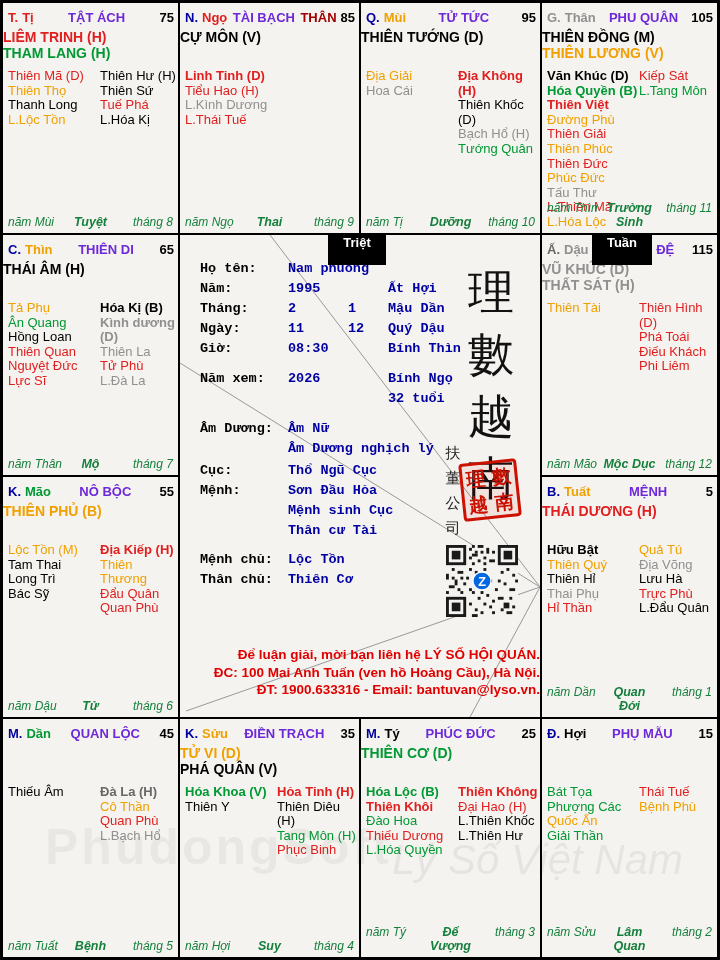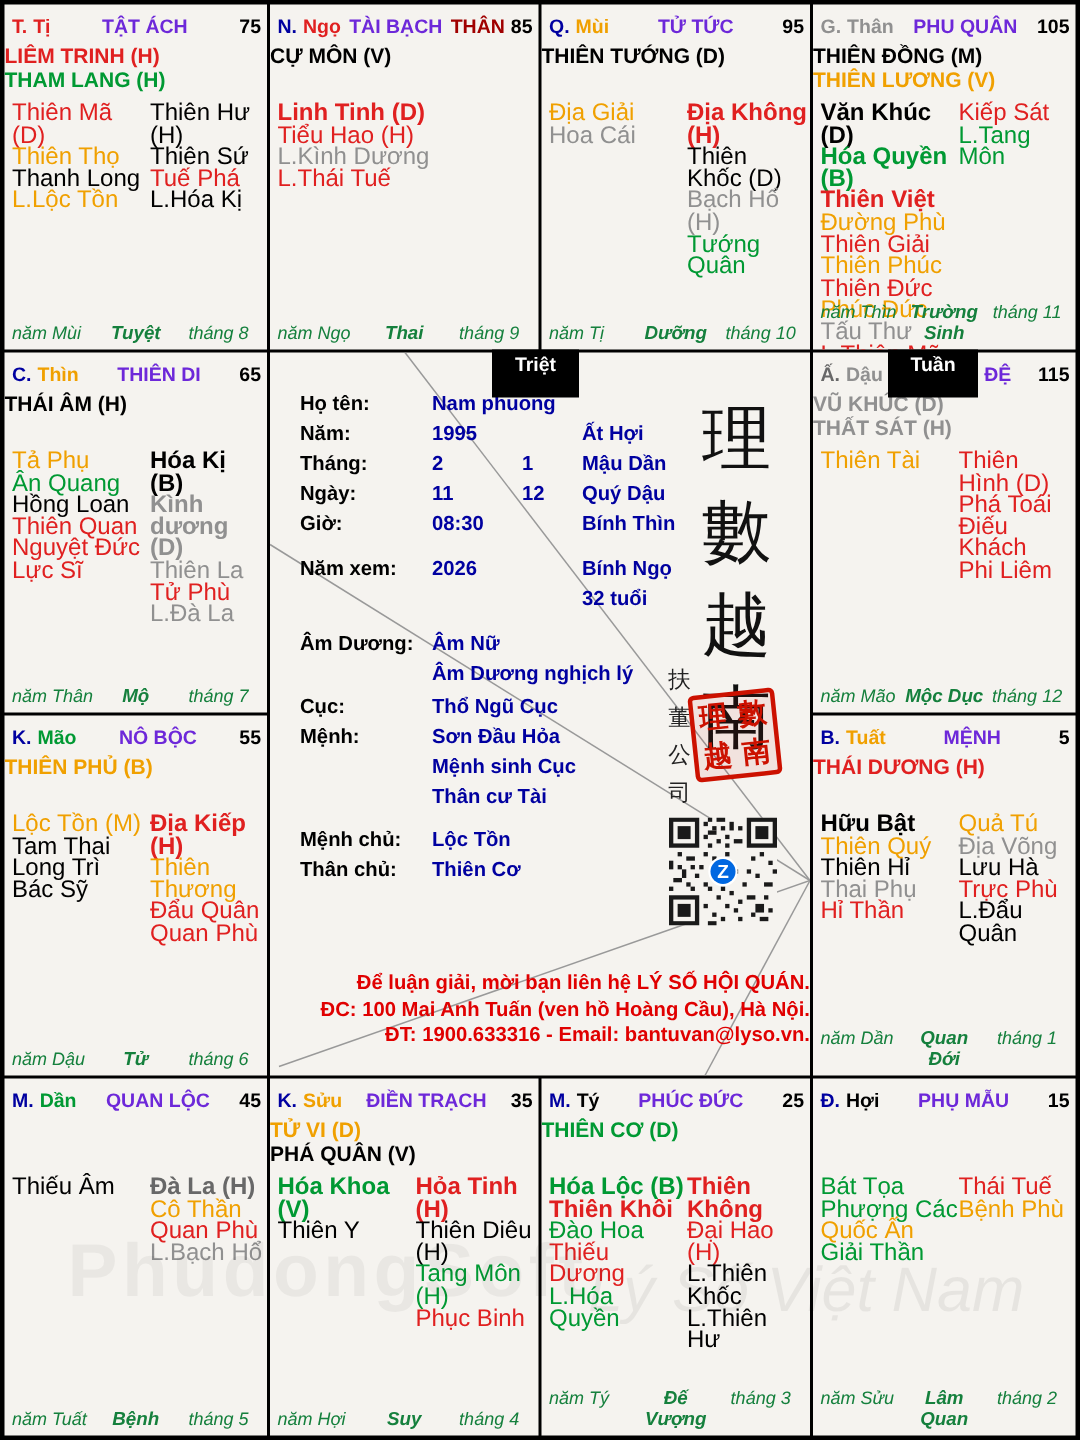--- a/index.html
+++ b/index.html
@@ -4,33 +4,33 @@
 <style>
   html,body{margin:0;padding:0;background:#ddd;}
   .chart{position:relative;width:720px;height:960px;background:#000;font-family:"Liberation Sans","DejaVu Sans",sans-serif;}
   .grid{position:absolute;inset:0;display:grid;grid-template-columns:175px 179px 179px 175px;grid-template-rows:230px 240px 240px 238px;gap:2px;padding:3px;grid-template-areas:"ti ngo mui than" "thin ctr ctr dau" "mao ctr ctr tuat" "dan suu ty hoi";}
   .cell{background:#f5f3ef;position:relative;overflow:hidden;}
   .hd{display:flex;gap:4px;padding:7px 4px 0 5px;font-weight:bold;font-size:13px;align-items:baseline;white-space:nowrap;}
   .pal{flex:1;text-align:center;color:#6d28d9;}
   .num{color:#000;}
   .extra{color:#a00000;}
   .mains{position:absolute;top:27px;left:0;right:0;text-align:left;font-weight:bold;font-size:14px;line-height:15.5px;white-space:nowrap;}
-  .stars{position:absolute;top:66px;left:5px;right:2px;display:flex;font-size:16px;line-height:14.6px;}
+  .stars{position:absolute;top:66px;left:5px;right:2px;display:flex;font-size:13px;line-height:14.6px;}
   .col{width:92px;}
   .colR{flex:1;}
   .ft{position:absolute;bottom:4px;left:5px;right:5px;display:flex;align-items:baseline;font-size:12px;color:#15803d;font-style:italic;}
   .ft .nam{width:33%;}
   .ft .stage{width:34%;text-align:center;font-weight:bold;font-size:12.5px;}
-  .ft .thang{width:33%;text-align:center;margin-top:24px;}
+  .ft .thang{width:33%;text-align:right;margin-top:24px;}
   .c-r{color:#e02020}.c-o{color:#f0a000}.c-g{color:#009933}
   .c-gy{color:#909090}.c-dgy{color:#686868}.c-k{color:#000}.c-n{color:#0000a0}
   .b{font-weight:bold}
   .ctr{grid-area:ctr;background:#f5f3ef;position:relative;overflow:hidden;}
   .lines{position:absolute;left:0;top:0;}
-  .info{position:absolute;left:20px;top:26px;font-size:13.5px;font-weight:bold;}
+  .info{position:absolute;left:20px;top:26px;font-size:13.5px;font-weight:bold;font-family:Liberation Mono, monospace;}
   .crow{display:flex;height:20px;white-space:nowrap;}
   .crow .lb{width:88px;color:#000;}
   .crow .v1{width:60px;color:#0000a0;}
   .crow .v2{width:40px;color:#0000a0;}
   .crow .v3{color:#0000a0;}
   .mt10{margin-top:10px}.mt9{margin-top:9px}.mt2{margin-top:2px}
   .callig{position:absolute;left:282px;top:26px;width:58px;text-align:center;font-size:46px;line-height:62px;color:#111;font-family:"DejaVu Serif",serif;}
   .smallc{position:absolute;left:264px;top:206px;width:18px;text-align:center;font-size:15px;line-height:25px;color:#222;font-family:"DejaVu Serif",serif;}
   .seal{position:absolute;left:281px;top:226px;width:52px;height:52px;border:3px solid #cc1100;border-radius:4px;transform:rotate(-6deg);background:rgba(204,17,0,.07);display:grid;grid-template-columns:1fr 1fr;place-items:center;color:#cc1100;font-size:19px;font-weight:bold;line-height:1;font-family:"DejaVu Serif",serif;}
   .qr{position:absolute;left:264px;top:310px;}

